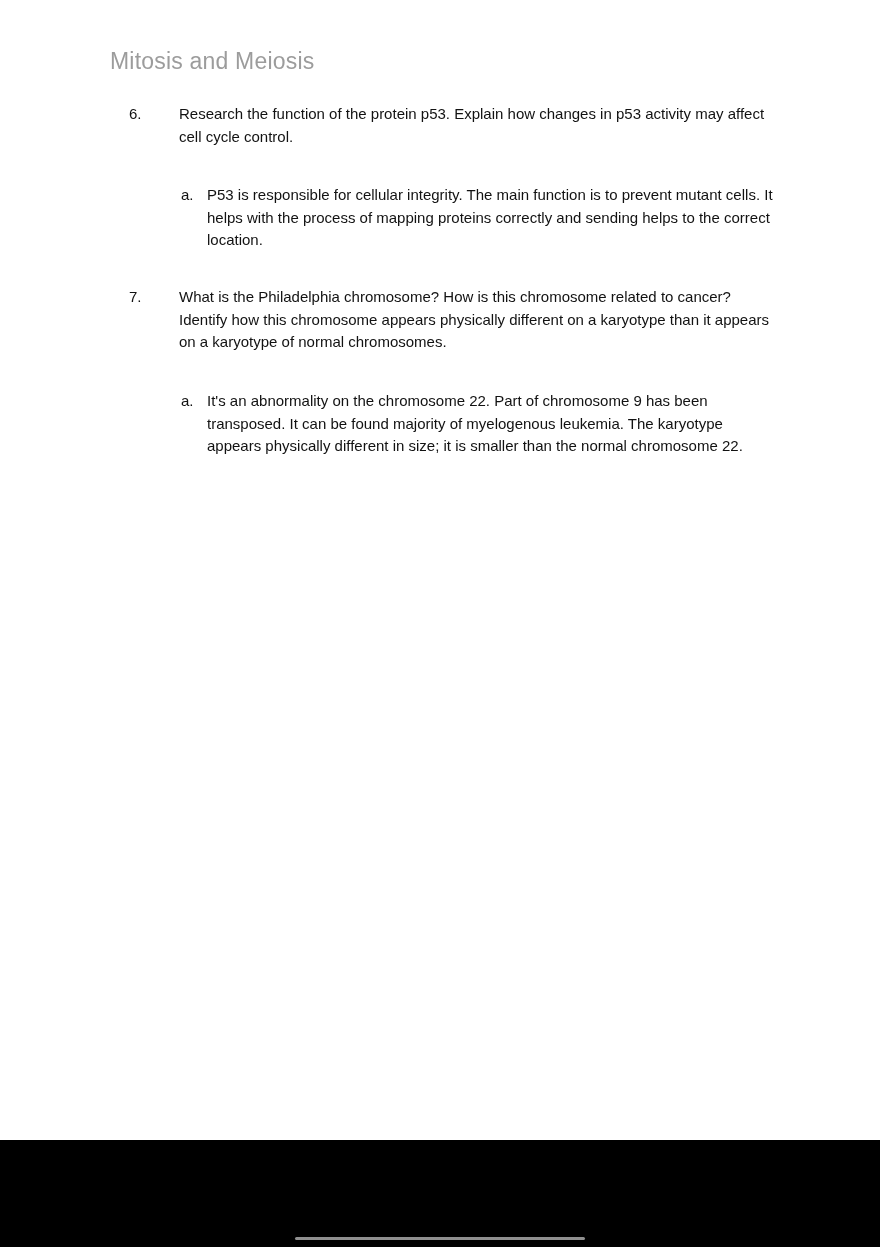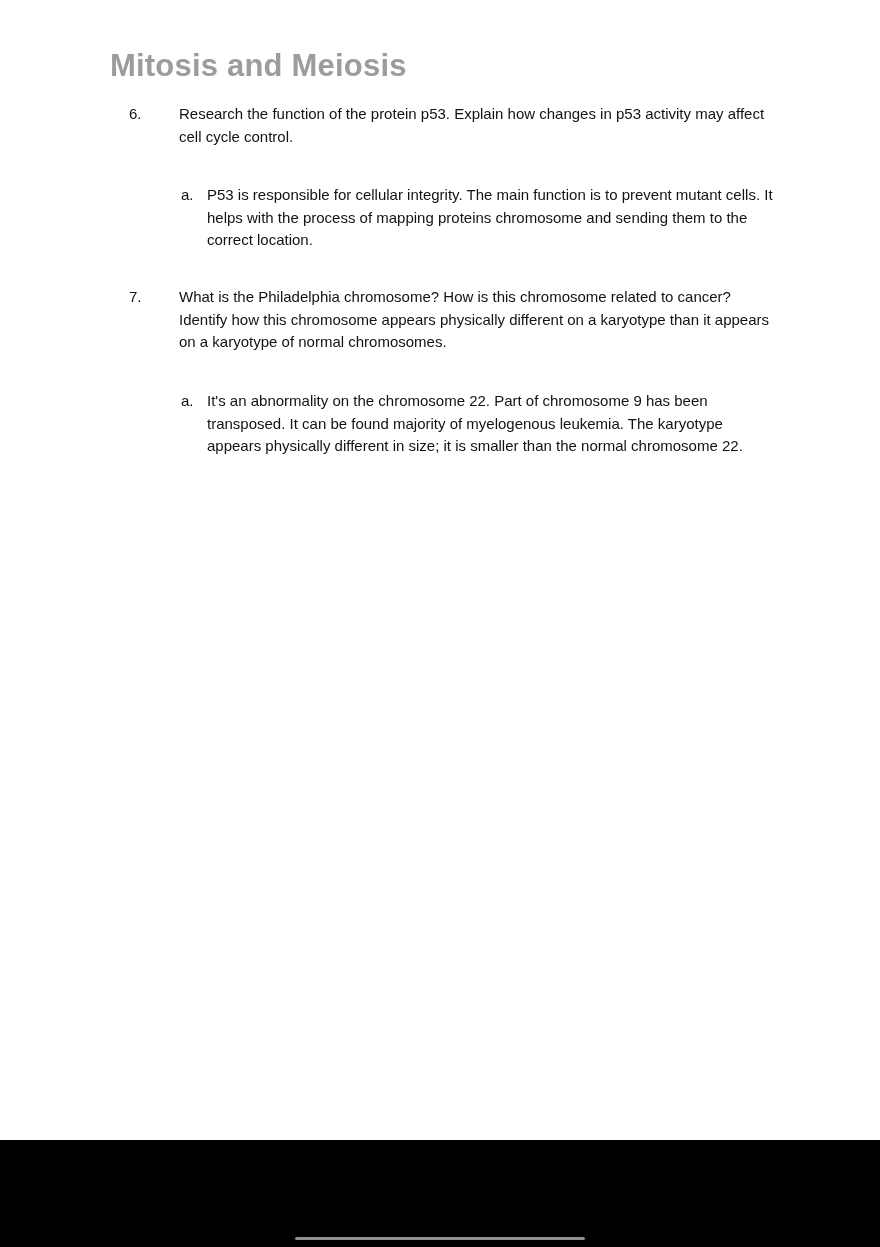--- a/index.html
+++ b/index.html
@@ -13,22 +13,22 @@
     height: 1247px;
     background: #ffffff;
     font-family: "Liberation Sans", sans-serif;
     color: #1a1a1a;
     overflow: hidden;
   }
   .doc-title {
     position: absolute;
     left: 110px;
     top: 48px;
-    font-size: 31px;
-    font-weight: bold;
+    font-size: 23px;
+    font-weight: normal;
     color: #9c9c9c;
     letter-spacing: 0.2px;
   }
   .question-block {
     position: absolute;
     left: 129px;
     width: 646px;
     display: flex;
     font-size: 15px;
     line-height: 22.5px;
@@ -85,21 +85,21 @@
 
   <div class="doc-title">Mitosis and Meiosis</div>
 
   <div class="question-block q6">
     <span class="num">6.</span>
     <span class="q-text">Research the function of the protein p53. Explain how changes in p53 activity may affect cell cycle control.</span>
   </div>
 
   <div class="answer-block a6">
     <span class="label">a.</span>
-    <span class="a-text">P53 is responsible for cellular integrity. The main function is to prevent mutant cells. It helps with the process of mapping proteins chromosome and sending them to the correct location.</span>
+    <span class="a-text">P53 is responsible for cellular integrity. The main function is to prevent mutant cells. It helps with the process of mapping proteins correctly and sending helps to the correct location.</span>
   </div>
 
   <div class="question-block q7">
     <span class="num">7.</span>
     <span class="q-text">What is the Philadelphia chromosome? How is this chromosome related to cancer? Identify how this chromosome appears physically different on a karyotype than it appears on a karyotype of normal chromosomes.</span>
   </div>
 
   <div class="answer-block a7">
     <span class="label">a.</span>
     <span class="a-text">It's an abnormality on the chromosome 22. Part of chromosome 9 has been transposed. It can be found majority of myelogenous leukemia. The karyotype appears physically different in size; it is smaller than the normal chromosome 22.</span>

